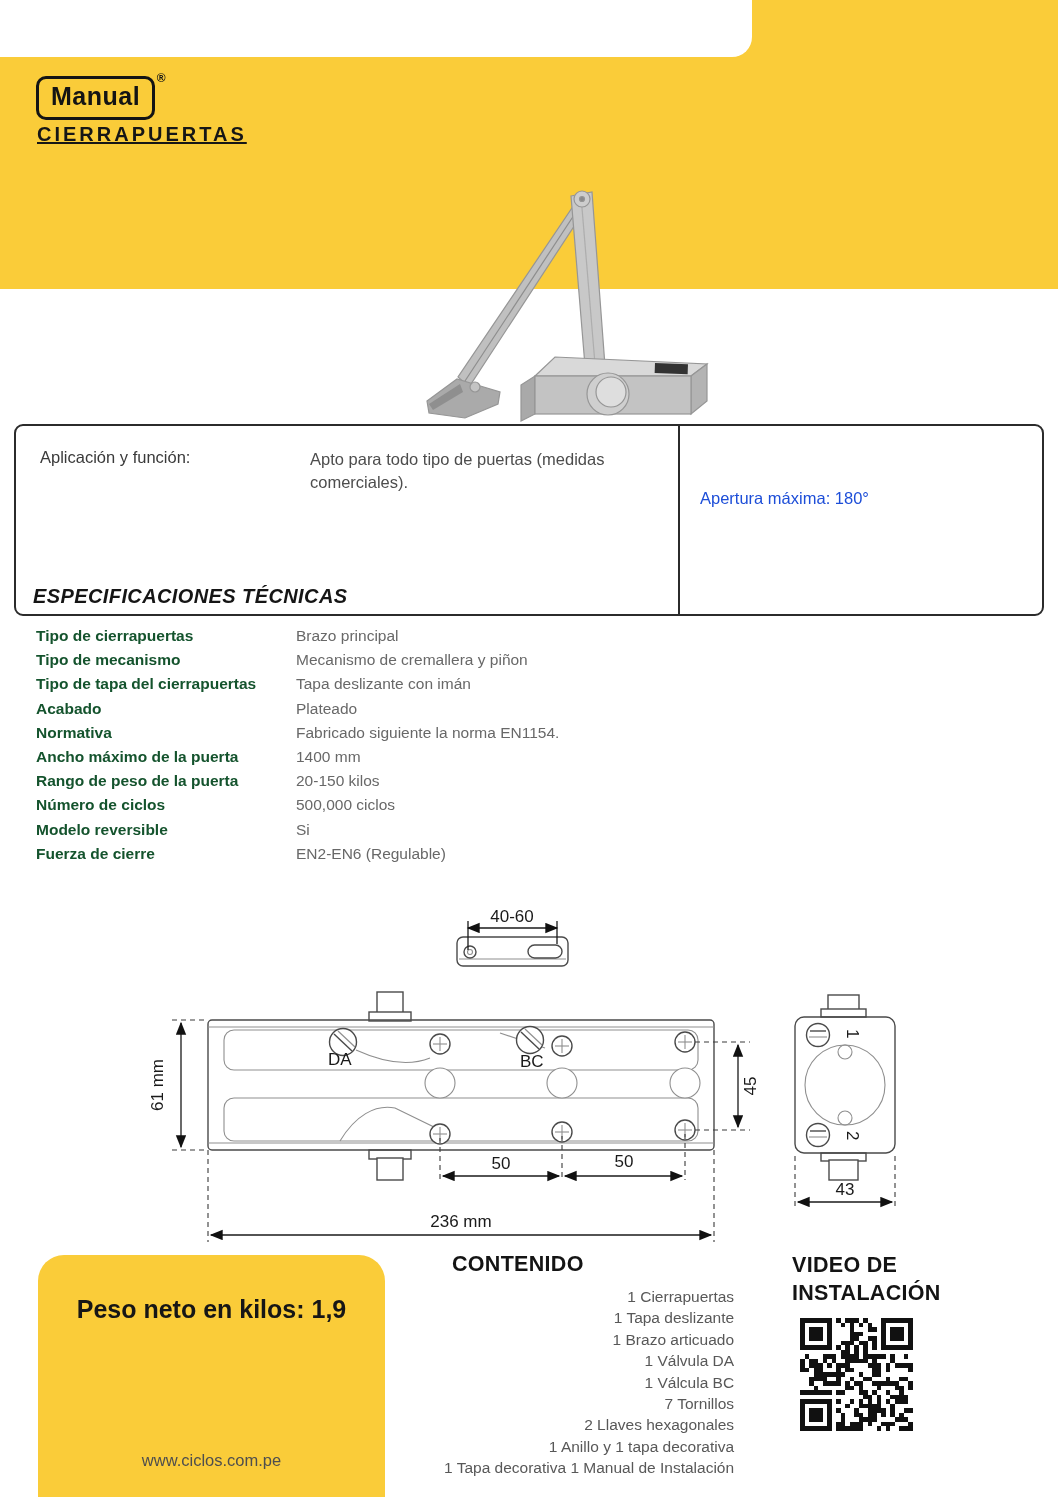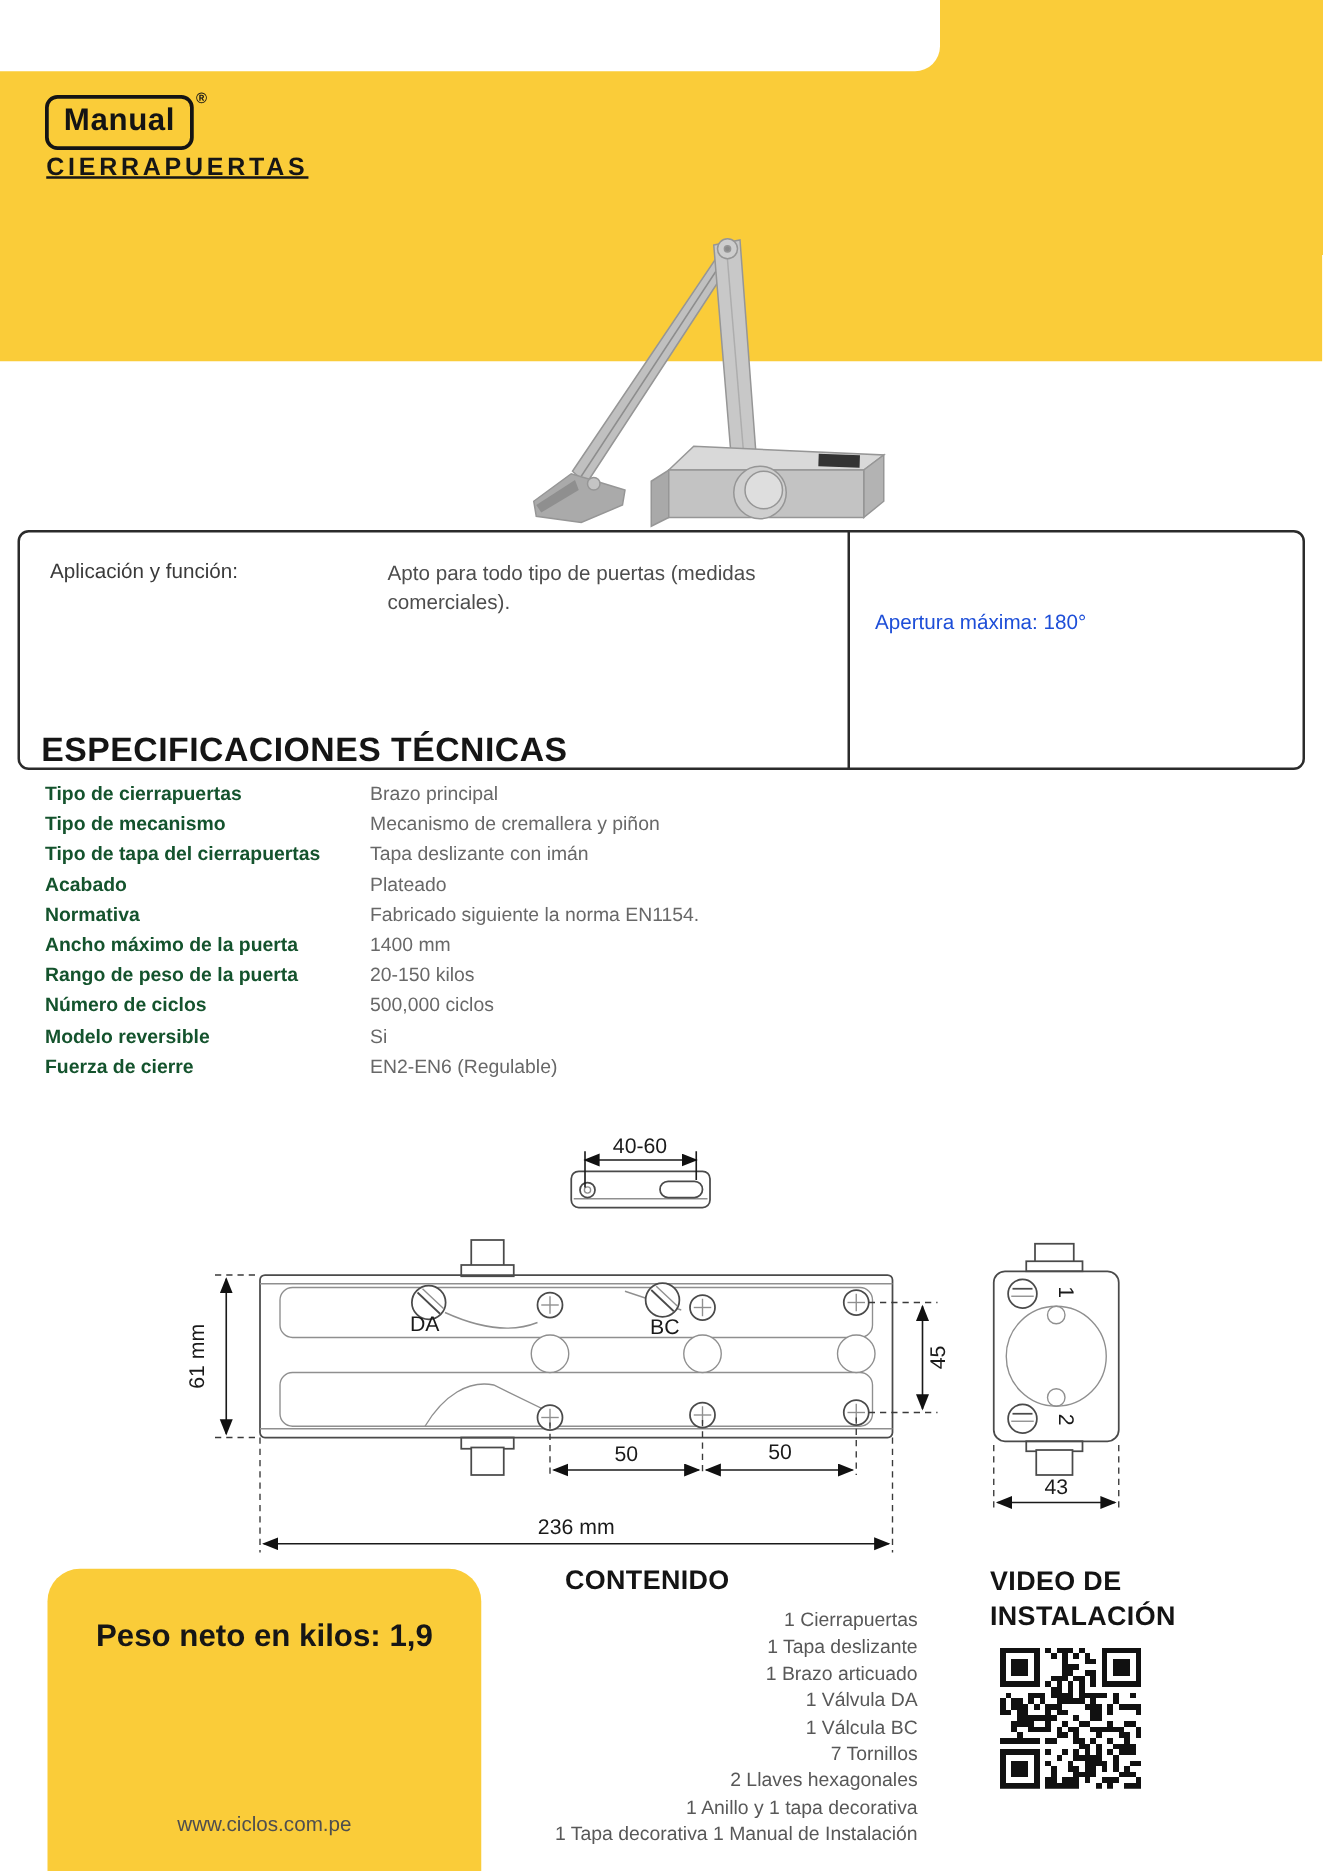--- a/index.html
+++ b/index.html
@@ -22,22 +22,22 @@
   
   .info-table { position:absolute; left:14px; top:424px; width:1030px; height:192px;
                 border:2px solid #2b2b2b; border-radius:9px; box-sizing:border-box; }
   .it-label { position:absolute; left:24px; top:22px; font-size:16.5px; color:#3a3a3a; }
   .it-value { position:absolute; left:294px; top:22px; width:348px; font-size:16.5px; color:#4d4d4d; line-height:1.42; }
   .it-divider { position:absolute; left:662px; top:-2px; bottom:-2px; width:2px; background:#2b2b2b; }
   .it-right { position:absolute; left:684px; top:22px; right:14px; font-size:16.5px; color:#1d4ed8;margin-top:39px; }
   .it-right p { margin:0 0 29px 0; line-height:1.35; }
 
   
-  .specs-heading { position:absolute; left:33px; top:585px; margin:0; font-size:27px; font-weight:bold;
-                   color:#151515; letter-spacing:.4px; }
+  .specs-heading { position:absolute; left:33px; top:585px; margin:0; font-size:20px; font-weight:bold;
+                   color:#151515; letter-spacing:.4px;font-style:italic; }
   .specs { position:absolute; left:36px; top:627px; width:640px; }
   .spec-row { display:flex; height:24.2px; align-items:flex-start; }
   .spec-label { width:260px; font-size:15.5px; font-weight:bold; color:#14532d; }
   .spec-value { font-size:15.5px; color:#686868; }
 
   
   .diagram { position:absolute; left:0; top:888px; width:1058px; height:365px; }
   .diagram text { font-size:17px; fill:#1a1a1a; font-family:"Liberation Sans",sans-serif; }
   .ln  { fill:none; stroke:#4a4a4a; stroke-width:1.4; }
   .lnf { fill:#ffffff; stroke:#4a4a4a; stroke-width:1.4; }

